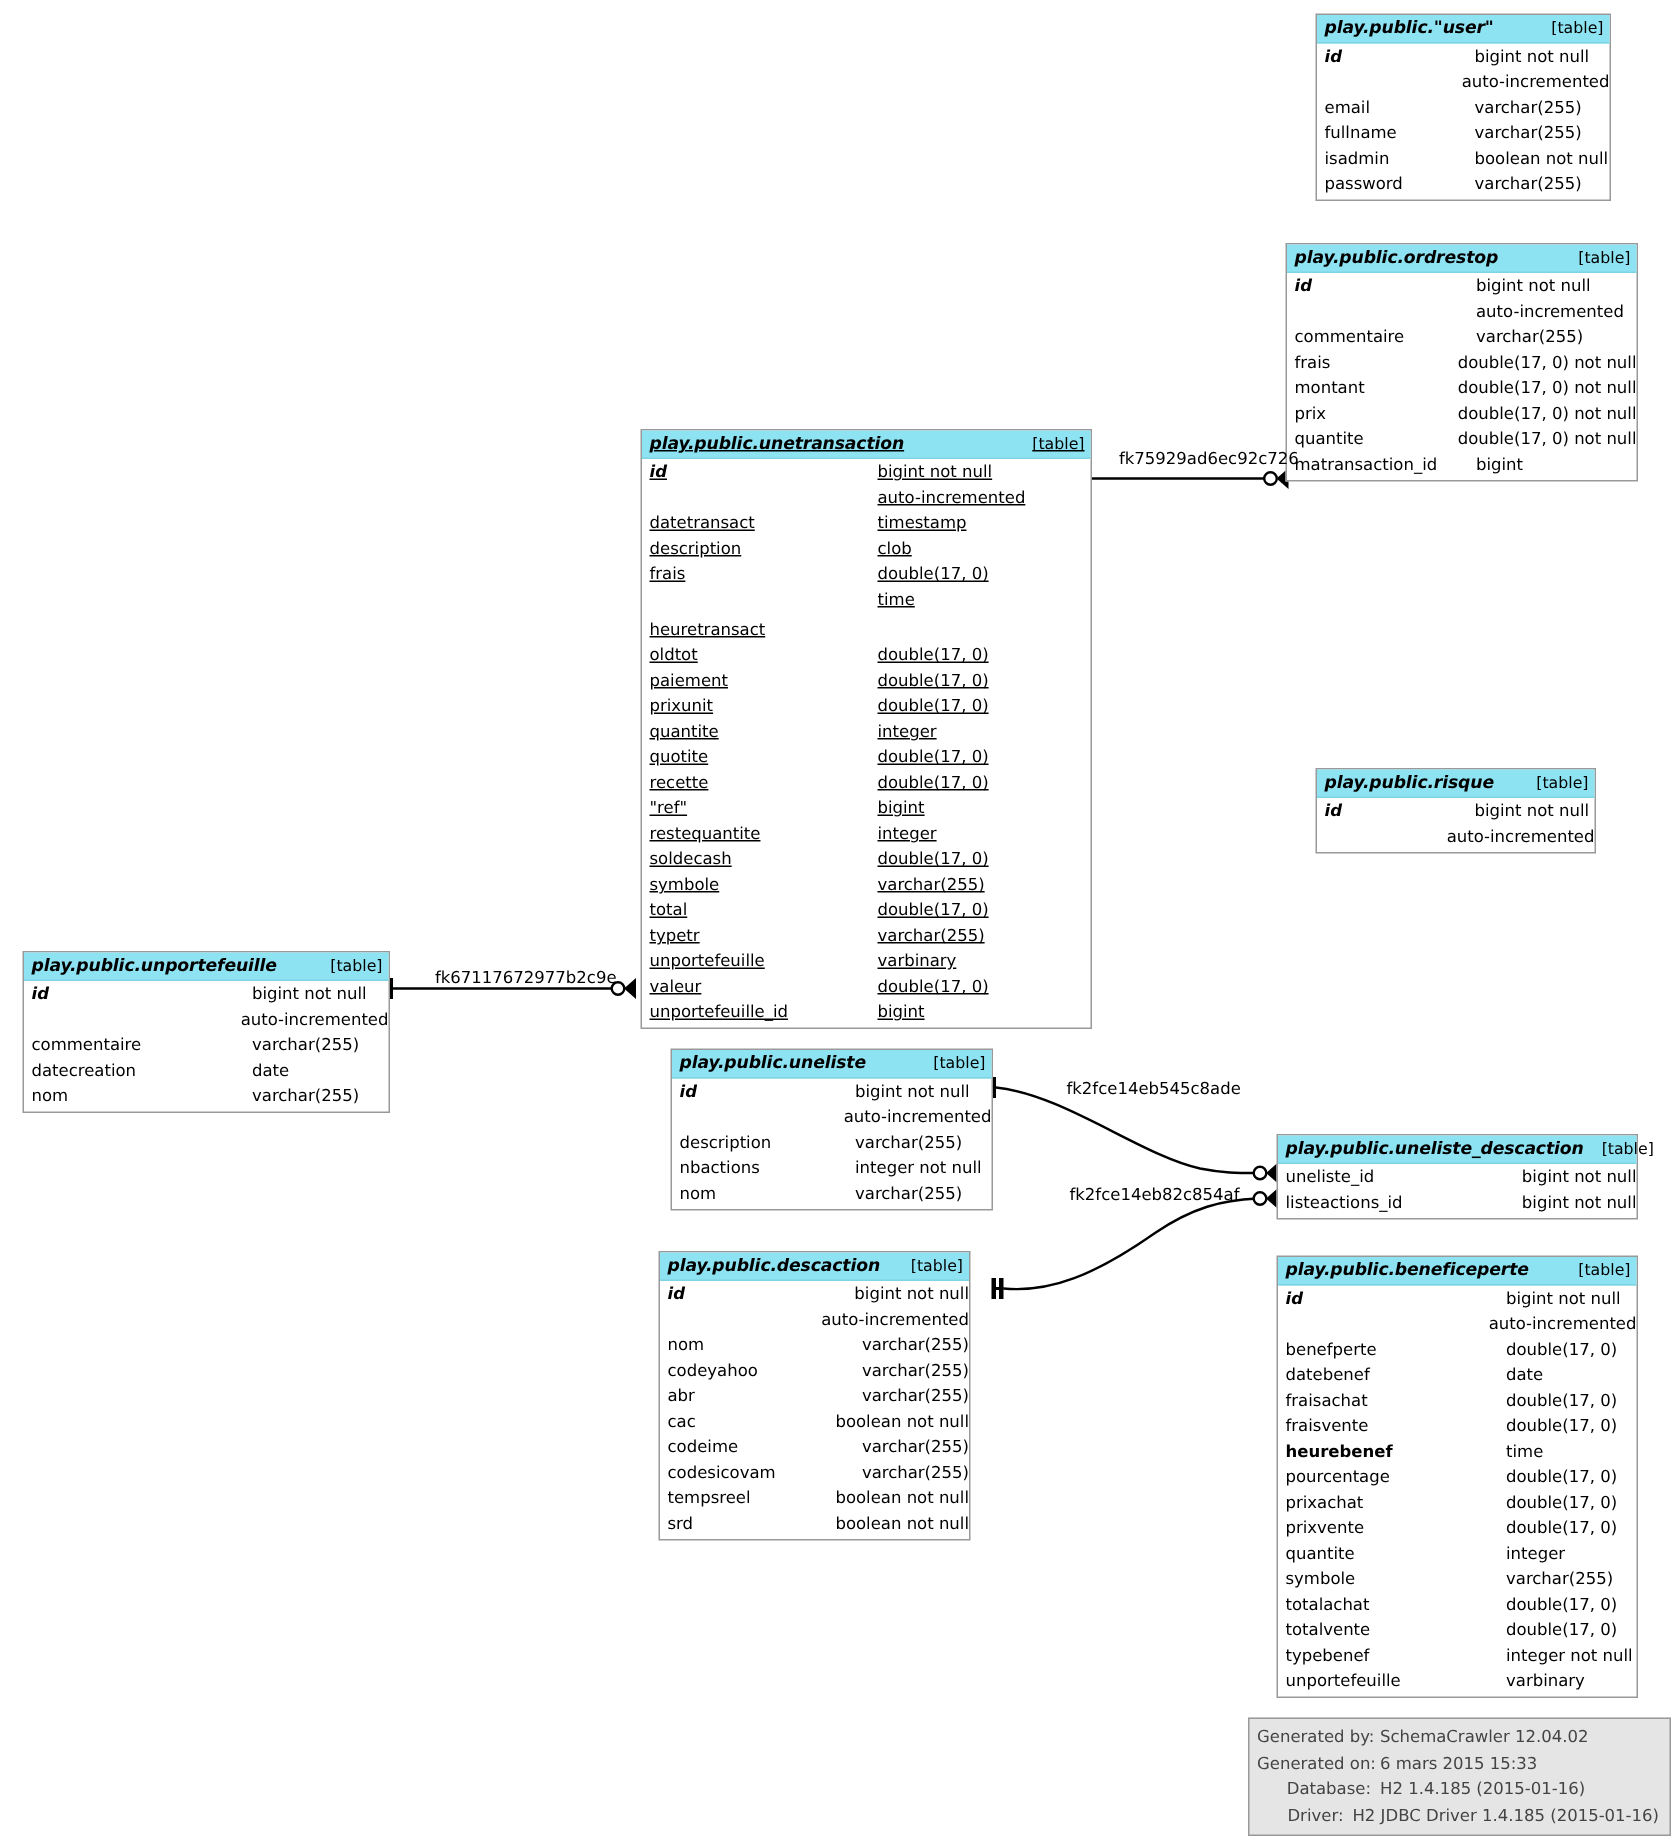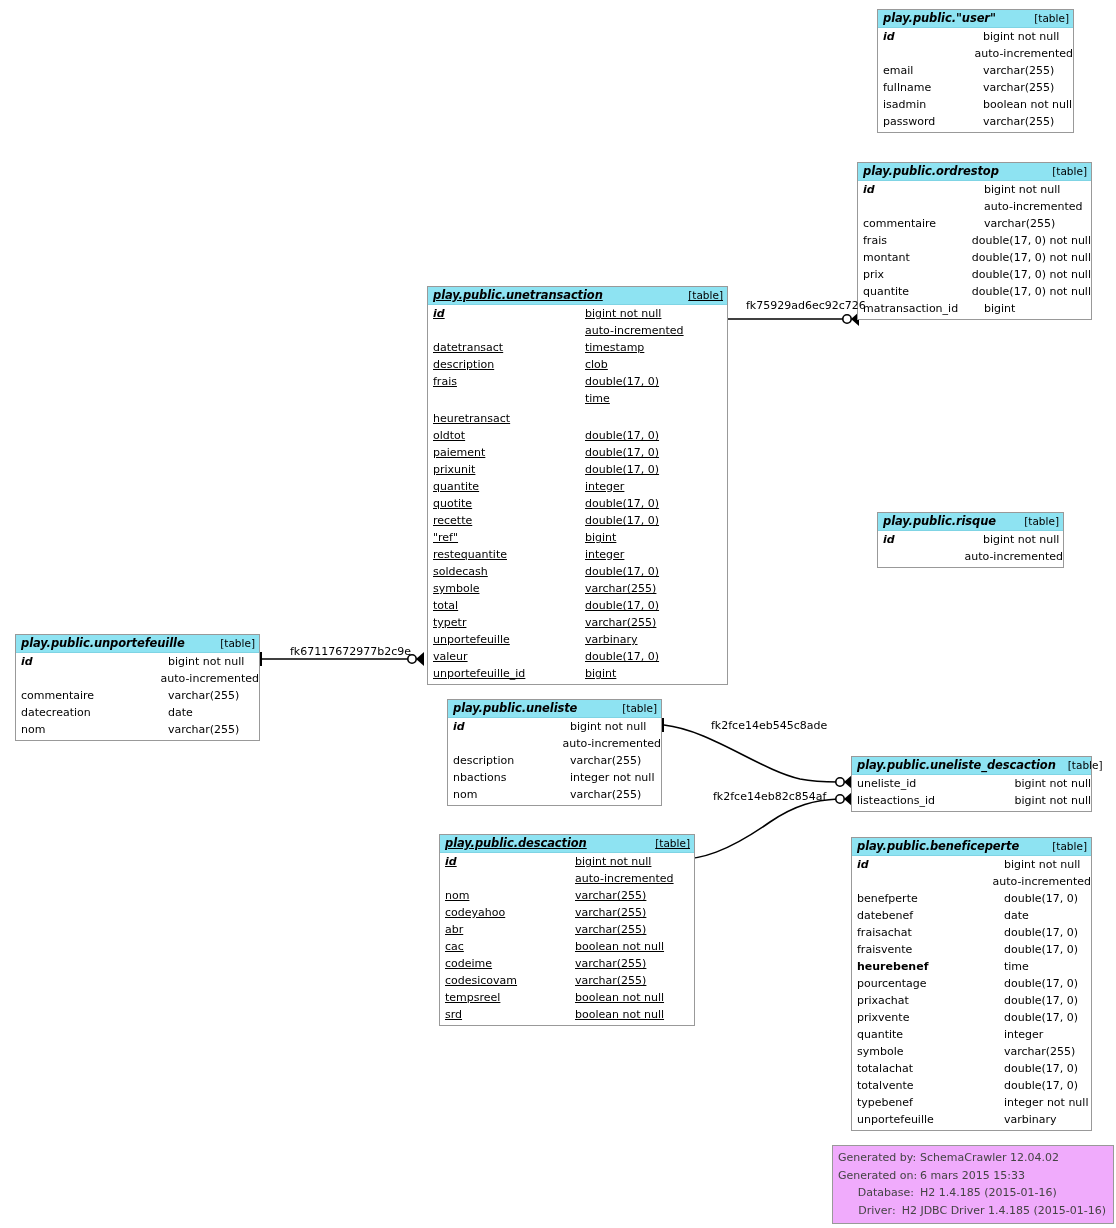--- a/index.html
+++ b/index.html
@@ -35,21 +35,21 @@
   .row .cname{padding-left:5px;box-sizing:border-box;}
   .row .ctype{box-sizing:border-box;}
   .row.pk .cname{font-weight:bold;font-style:italic;}
   .row.cont .cname{visibility:hidden;}
 
   .edge-label{
     position:absolute;font-size:11px;line-height:13px;color:#000;white-space:nowrap;
   }
 
   .footer-box{
-    position:absolute;border:1px solid #999999;background:#f0abfc;
+    position:absolute;border:1px solid #999999;background:#e5e5e5;
     padding:3px 7px 4px 5px;box-sizing:border-box;
   }
   .footer-row{display:flex;font-size:11px;line-height:17.5px;color:#444;white-space:nowrap;}
   .footer-row .fk{width:76px;text-align:right;padding-right:6px;color:#444;}
   .footer-row .fv{color:#444;}
 </style>
 </head>
 <body>
 
 <div id="canvas">
@@ -340,21 +340,21 @@
         <div class="row">
           <span class="cname" style="width: 165px;">uneliste_id</span>
           <span class="ctype">bigint not null</span>
         </div>
         <div class="row">
           <span class="cname" style="width: 165px;">listeactions_id</span>
           <span class="ctype">bigint not null</span>
         </div>
       </div>
     </div>
-    <div class="table-box" style="left: 439px; top: 834px; width: 256px; text-decoration: underline;">
+    <div class="table-box" style="left: 439px; top: 834px; width: 208px;">
       <div class="hdr">
         <span class="tname">play.public.descaction</span>
         <span class="ttag">[table]</span>
       </div>
       <div class="rows">
         <div class="row pk">
           <span class="cname" style="width: 135px;">id</span>
           <span class="ctype">bigint not null</span>
         </div>
         <div class="row cont">

